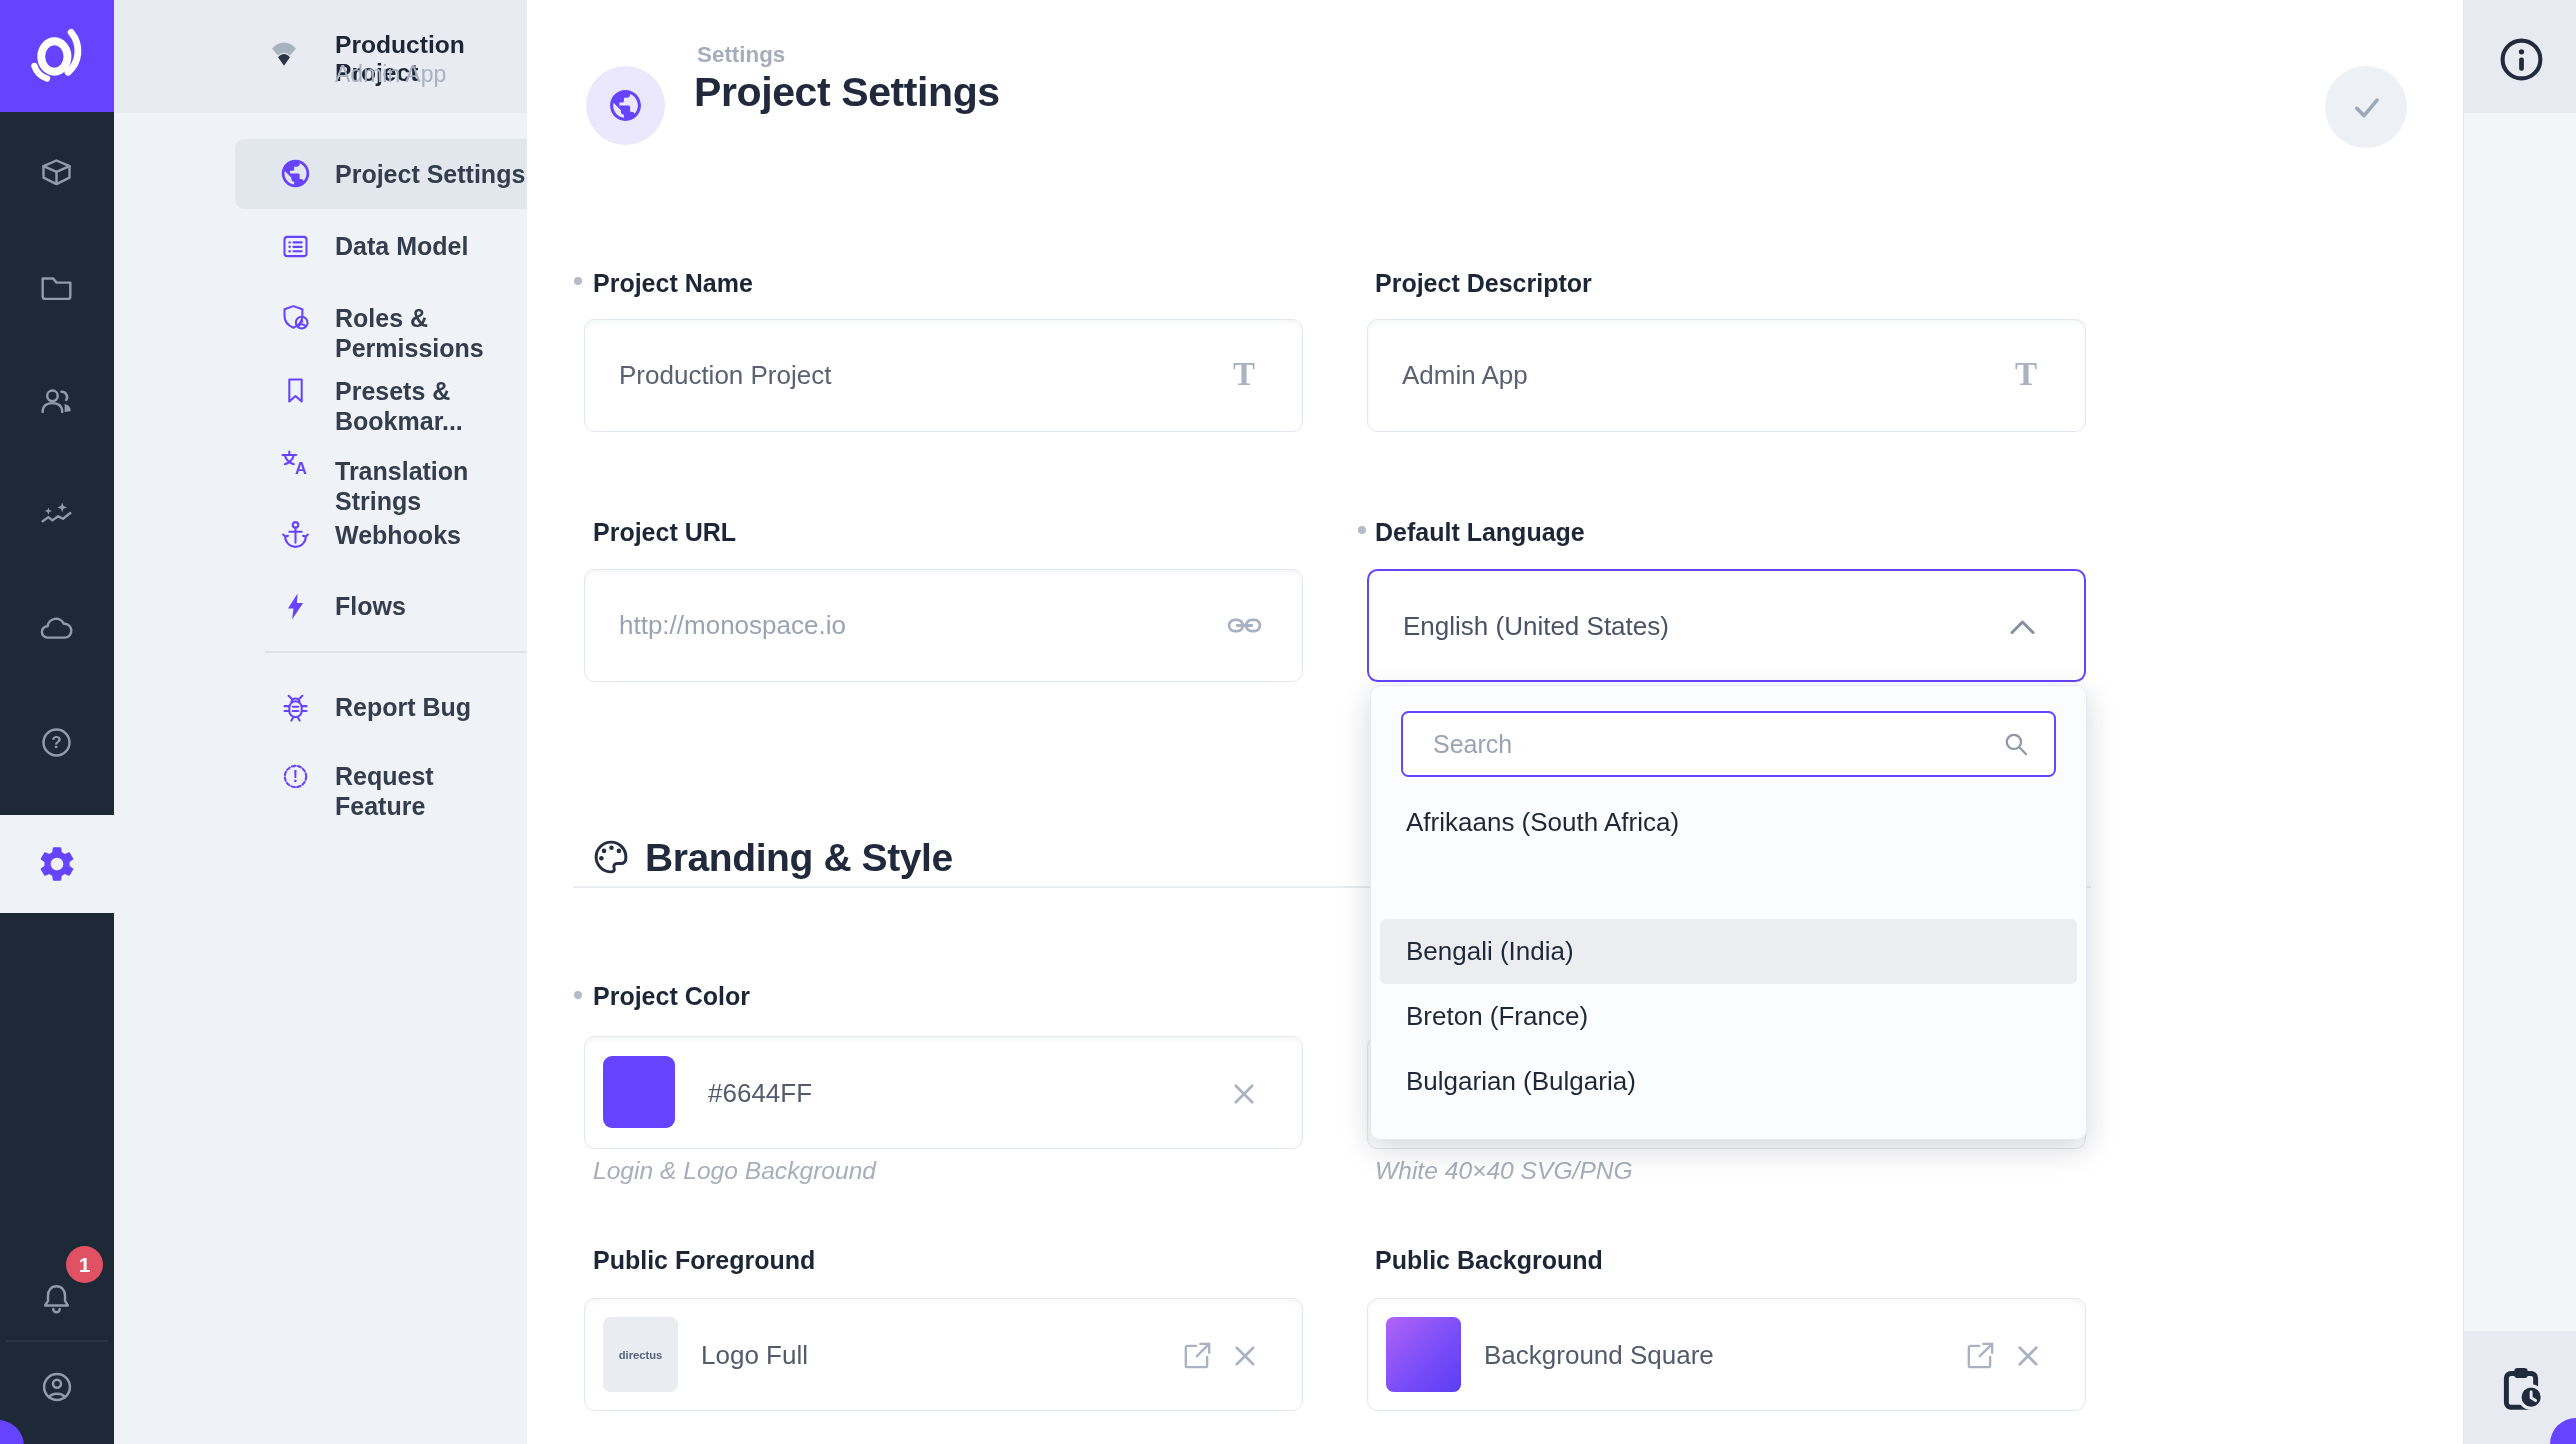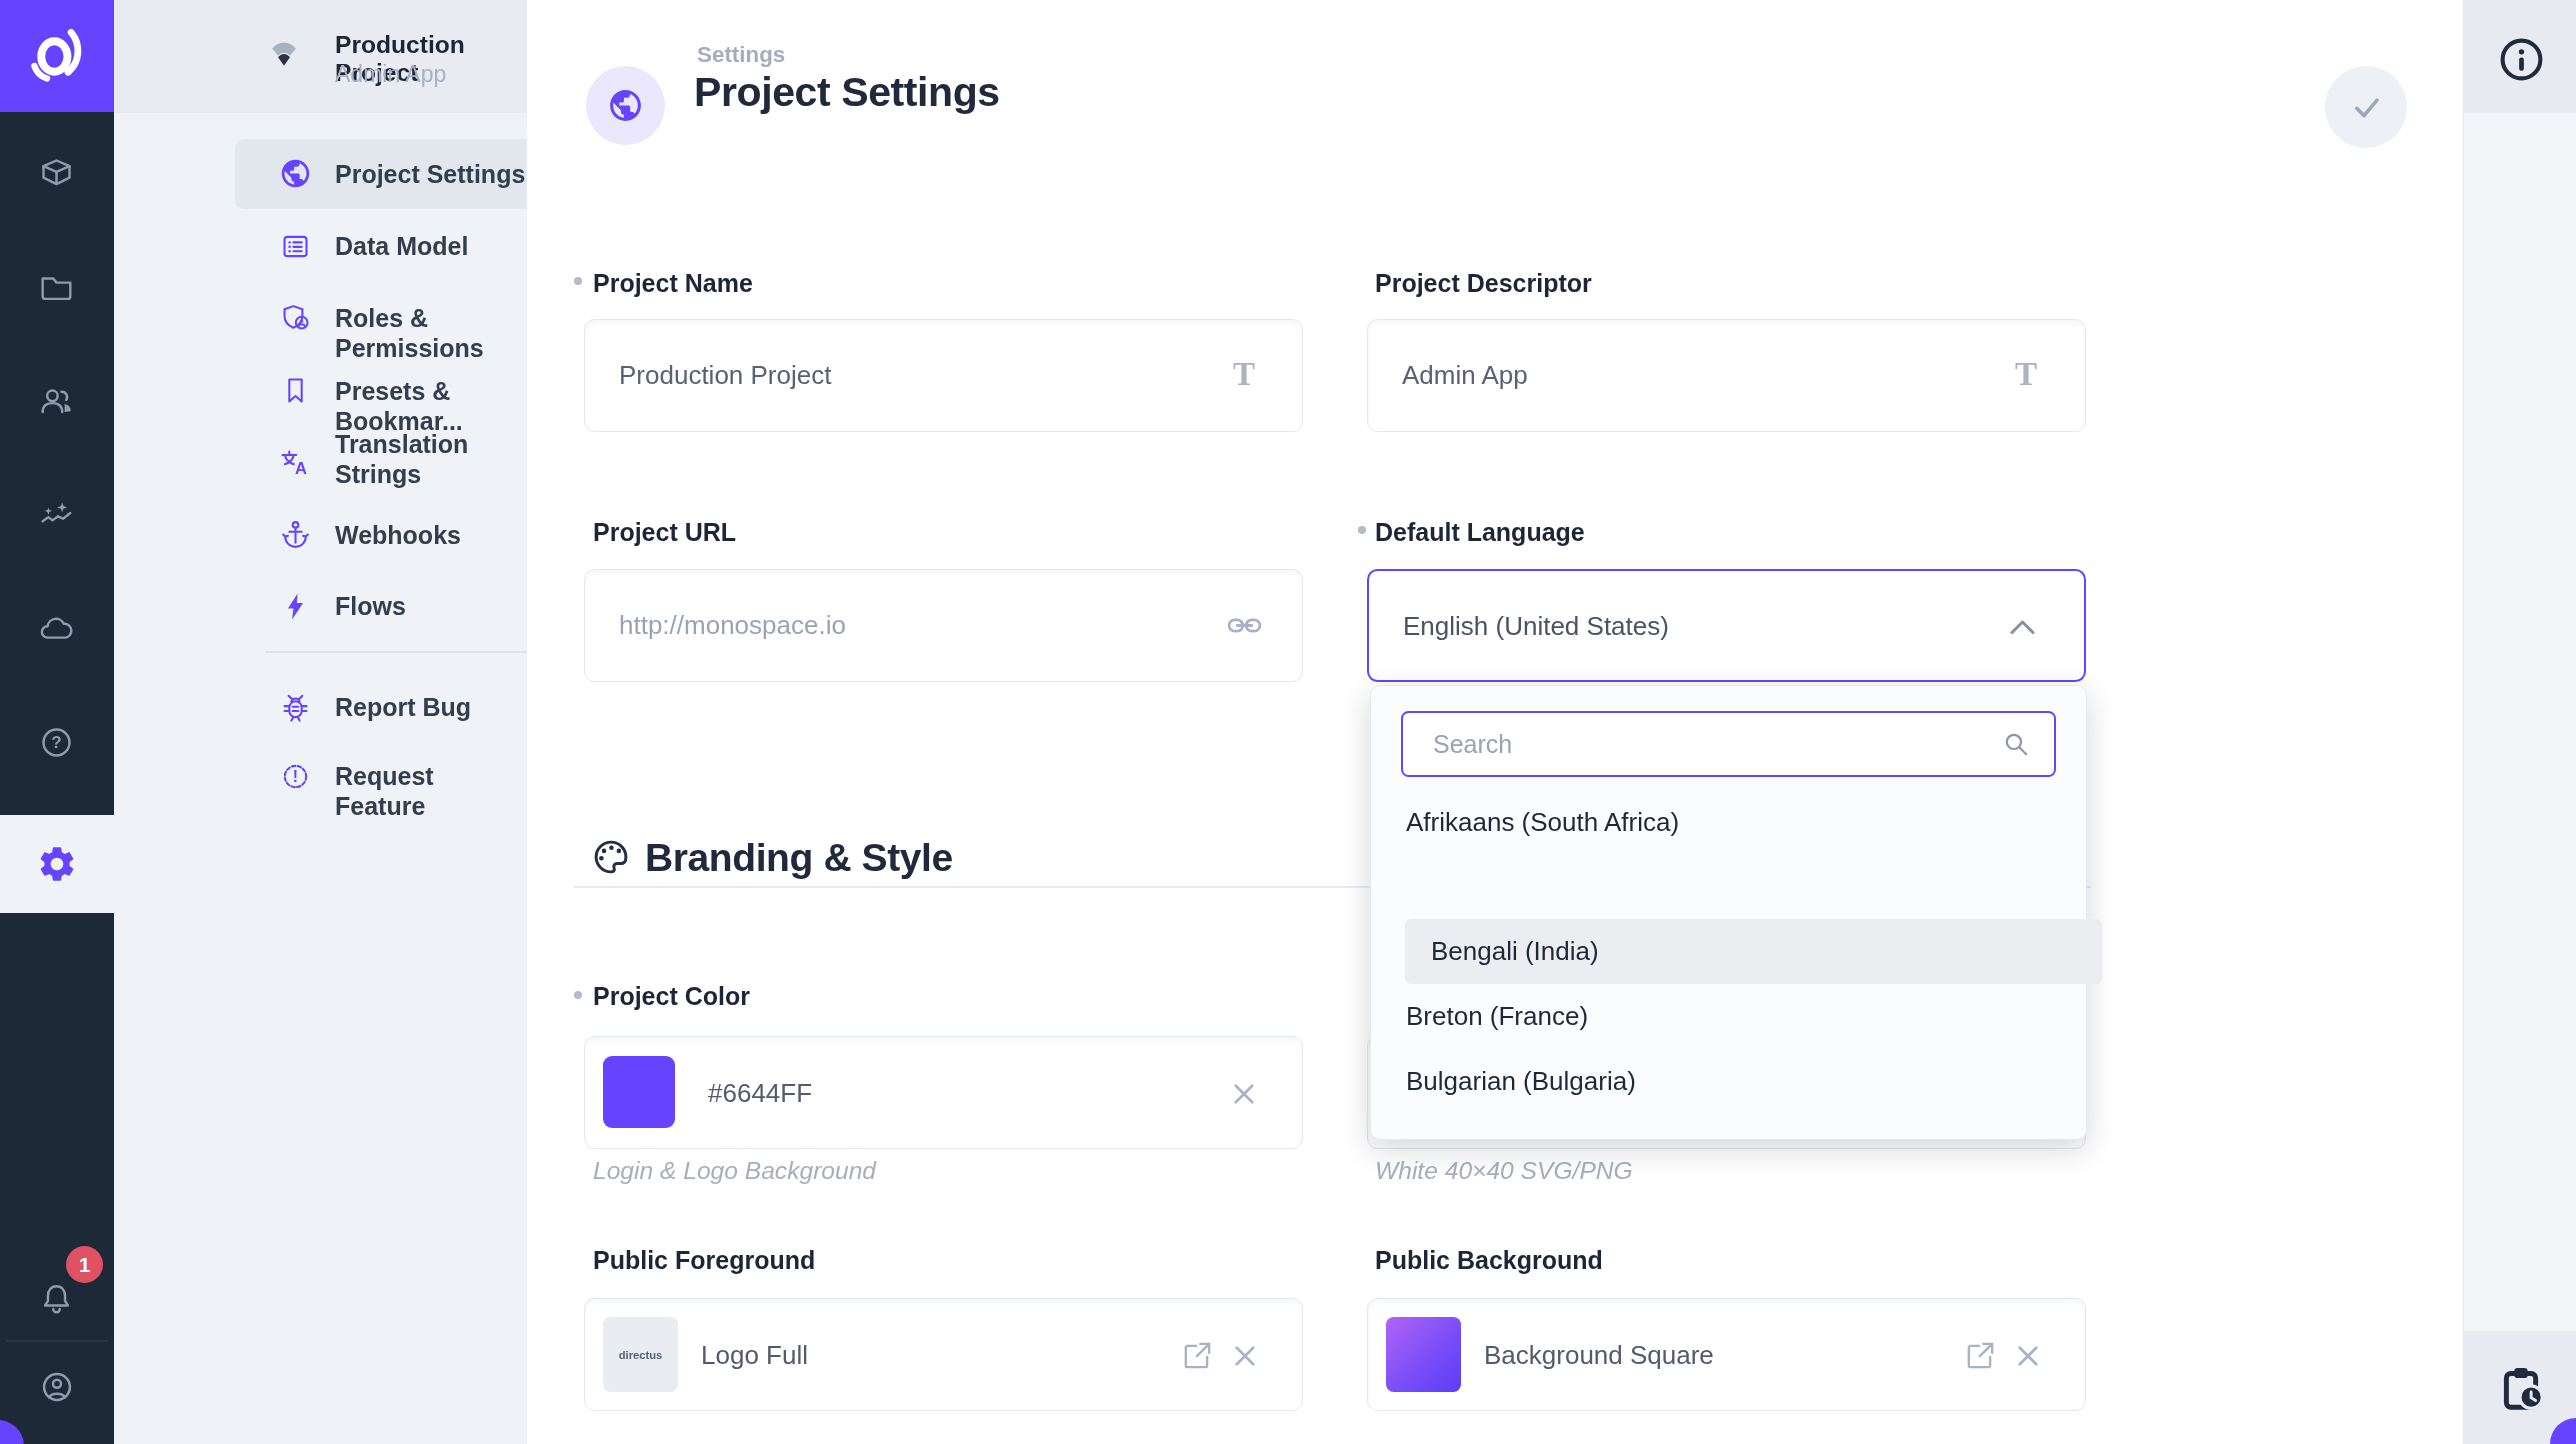--- a/index.html
+++ b/index.html
@@ -62,21 +62,21 @@
   
   .dropdown{position:absolute;left:1370px;top:685px;width:715px;height:453px;background:#fbfcfe;
     border:0.7px solid #e6eaf0;border-radius:10.4px;box-shadow:0 9px 30px rgba(20,30,50,0.18);z-index:5;}
   .dd-search{position:absolute;left:30px;top:25px;width:655px;height:66px;background:#fff;
     border:2.2px solid #6644ff;border-radius:7.5px;box-sizing:border-box;}
   .dd-search input{position:absolute;left:0;top:0;width:100%;height:100%;border:none;outline:none;background:transparent;
     padding:0 67px 0 30px;font-family:"Liberation Sans",sans-serif;font-size:25px;color:#3c4455;box-sizing:border-box;}
   .dd-search input::placeholder{color:#9aa3b3;}
   .dd-item{position:absolute;left:9px;width:697px;height:65px;display:flex;align-items:center;
     padding-left:26px;box-sizing:border-box;font-size:26px;color:#1f2738;border-radius:6px;}
-  .dd-item.hl{background:#ebedf1;margin-left:25px;}
+  .dd-item.hl{background:#ebedf1;}
 
   
   .right-strip{position:absolute;left:2463px;top:0;width:113px;height:1445px;background:#f3f5f9;border-left:0.7px solid #e1e5ec;box-sizing:border-box;}
   .strip-band{position:absolute;left:0;width:113px;background:#e7eaf1;}
 
   .gray-stroke{stroke:#909bab;fill:none;stroke-width:3;stroke-linecap:round;stroke-linejoin:round;}
   .purple-stroke{stroke:#6644ff;fill:none;stroke-width:3;stroke-linecap:round;stroke-linejoin:round;}
   .dark-stroke{stroke:#212b3d;fill:none;stroke-linecap:round;stroke-linejoin:round;}
 </style>
 </head>
@@ -203,21 +203,21 @@
         <path d="M15 8 h18 v32 l-9 -8 l-9 8 z" class="purple-stroke" stroke-width="3.4"></path>
       </svg>
       <div class="nav-item-label" style="top:376px">Presets &amp; Bookmar...</div>
     </div>
 
     <div>
       <svg class="nav-item-icon" style="top:446px" viewBox="0 0 48 48">
         <path d="M5 13 h20 M15 8 v5 M8.5 13 c1.5 7 7 11.5 13 13.5 M21.5 13 c-1.5 7 -7 11.5 -13 13.5" class="purple-stroke" stroke-width="3.1"></path>
         <text x="32" y="41" text-anchor="middle" font-size="24" font-weight="700" fill="#6644ff" font-family="Liberation Sans,sans-serif">A</text>
       </svg>
-      <div class="nav-item-label" style="top:429px">Translation Strings</div>
+      <div class="nav-item-label" style="top:456px">Translation Strings</div>
     </div>
 
     <div>
       <svg class="nav-item-icon" style="top:518px" viewBox="0 0 48 48">
         <circle cx="24" cy="10" r="4" class="purple-stroke" stroke-width="3.1"></circle>
         <path d="M24 14 V36 M15 20 H33 M9 27 a15 15 0 0 0 30 0 M9 27 l-3 -3 m3 3 l4 -1 M39 27 l3 -3 m-3 3 l-4 -1" class="purple-stroke" stroke-width="3.1"></path>
       </svg>
       <div class="nav-item-label" style="top:520px">Webhooks</div>
     </div>
 

